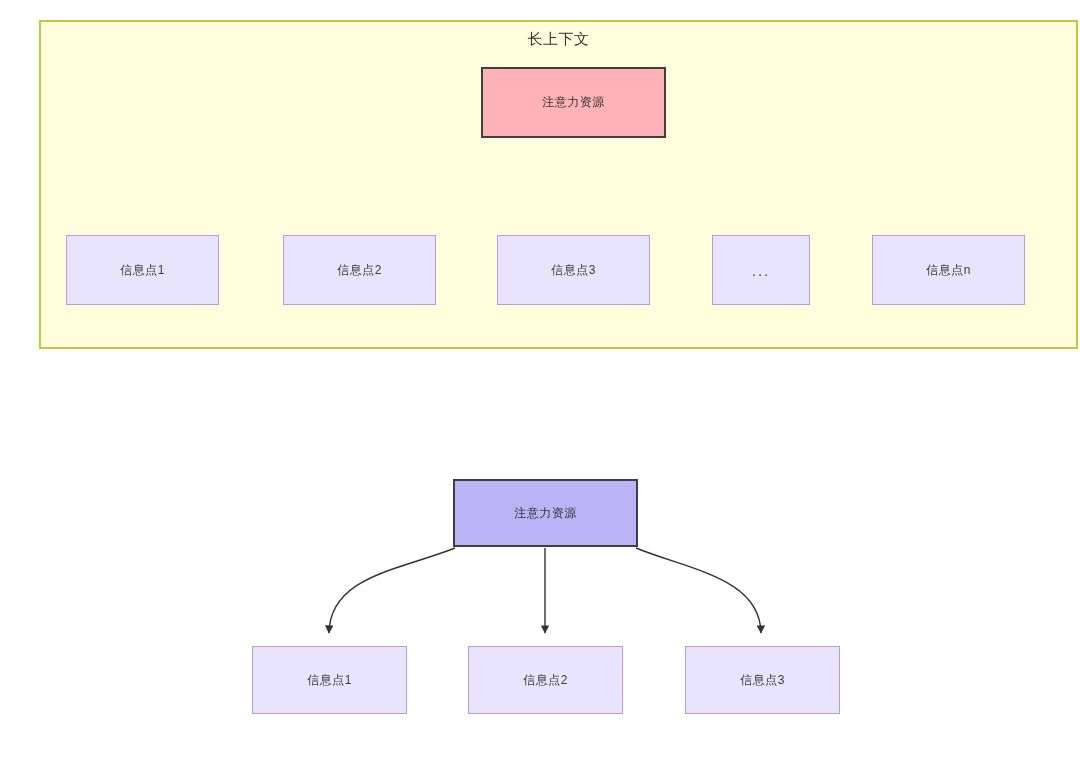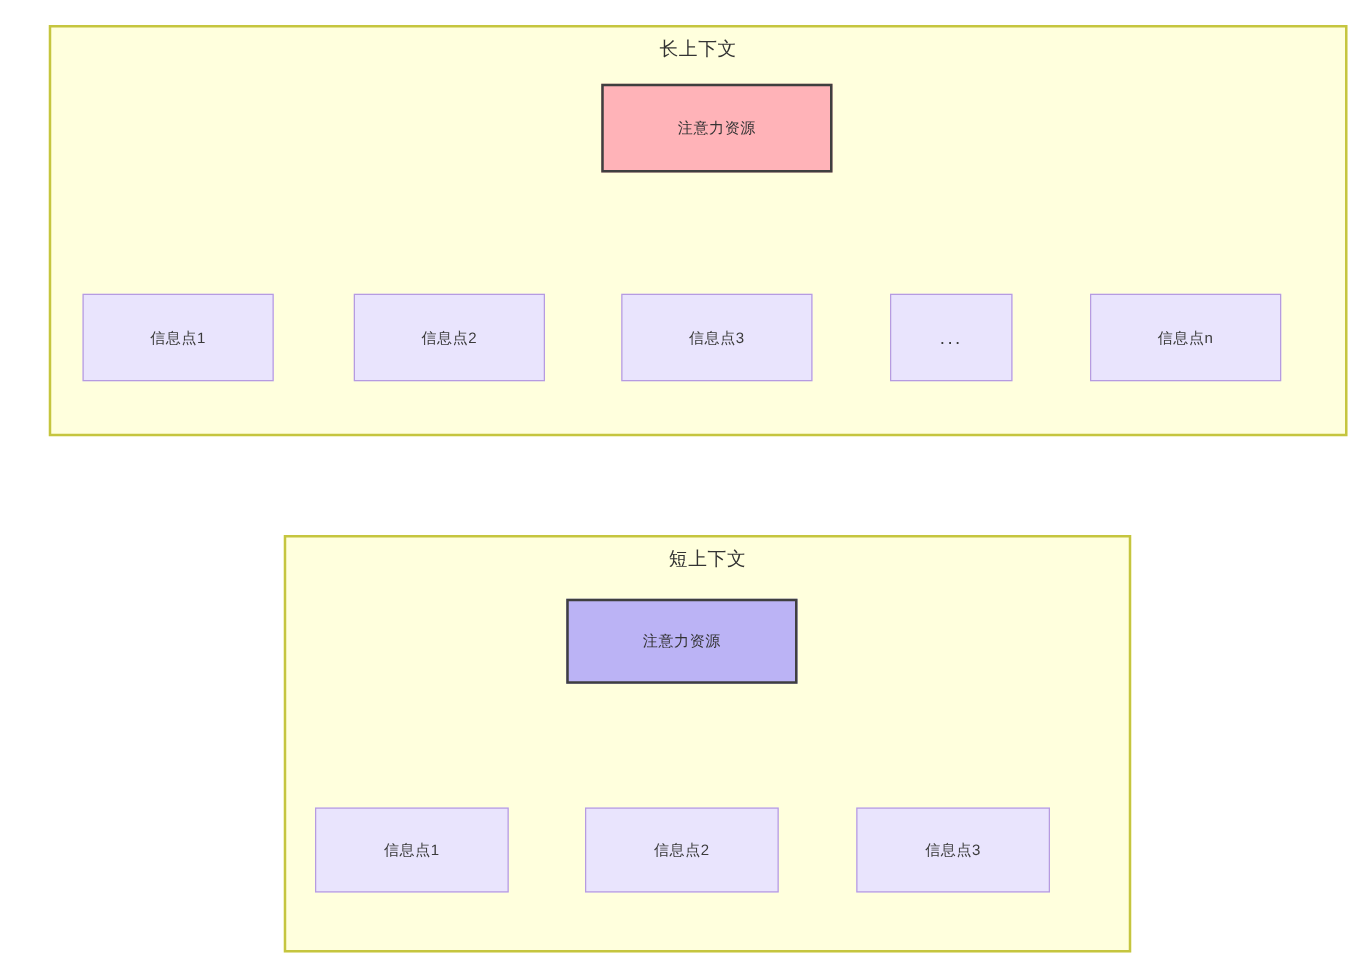--- a/index.html
+++ b/index.html
@@ -141,23 +141,20 @@
   <div class="node info" id="info-l-1">信息点1</div>
 
   <div class="node info" id="info-l-2">信息点2</div>
 
   <div class="node info" id="info-l-3">信息点3</div>
 
   <div class="node info dots-label" id="info-l-dots">...</div>
 
   <div class="node info" id="info-l-n">信息点n</div>
 
-  <div class="group-box" id="group-short">
-    <div class="group-title">短上下文</div>
-  </div>
 
   <div class="node attention-blue" id="attn-short">注意力资源</div>
 
   <div class="node info" id="info-s-1">信息点1</div>
 
   <div class="node info" id="info-s-2">信息点2</div>
 
   <div class="node info" id="info-s-3">信息点3</div>
 
 </div>

